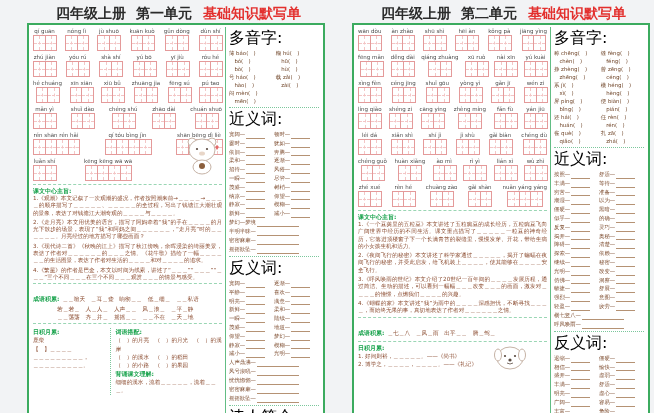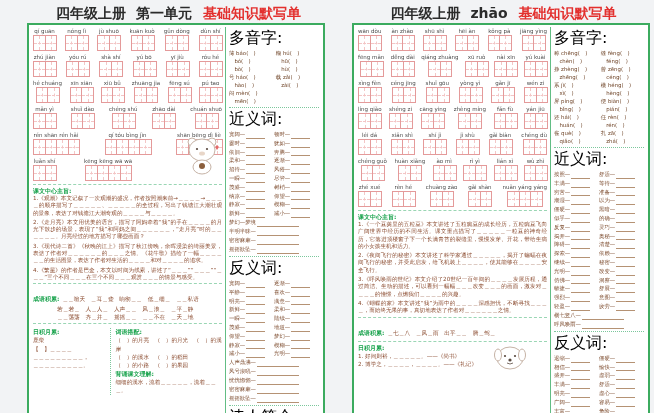--- a/index.html
+++ b/index.html
@@ -586,21 +586,21 @@
             <circle cx="12" cy="14" r="1.1" fill="#5a4a40"></circle>
             <circle cx="22" cy="14" r="1.1" fill="#5a4a40"></circle>
             <ellipse cx="17" cy="18.5" rx="3" ry="2" fill="#e8d6c8"></ellipse>
             <ellipse cx="17" cy="32" rx="9" ry="7" fill="#fff" stroke="#c6b3a6"></ellipse>
             <circle cx="17" cy="31" r="3" fill="#8b5e3c"></circle>
             <path d="M30 12 l2-2 2 2-2 3z" fill="#e36a6a"></path>
           </svg></div>
       </div>
     </div>
     <div class="page" style="left: 352px;">
-      <div class="page-title"><span class="t-black">四年级上册</span><span class="t-black">zhāo</span><span class="t-red">基础知识默写单</span></div>
+      <div class="page-title"><span class="t-black">四年级上册</span><span class="t-black">第二单元</span><span class="t-red">基础知识默写单</span></div>
       <div class="page-box">
         <div class="main-col">
           <div class="dict">
             <div class="dict-row">
               <div class="word">
                 <div class="pinyin">wān dòu</div>
                 <div class="cells">
                   <div class="cell"></div>
                   <div class="cell"></div>
                 </div>

